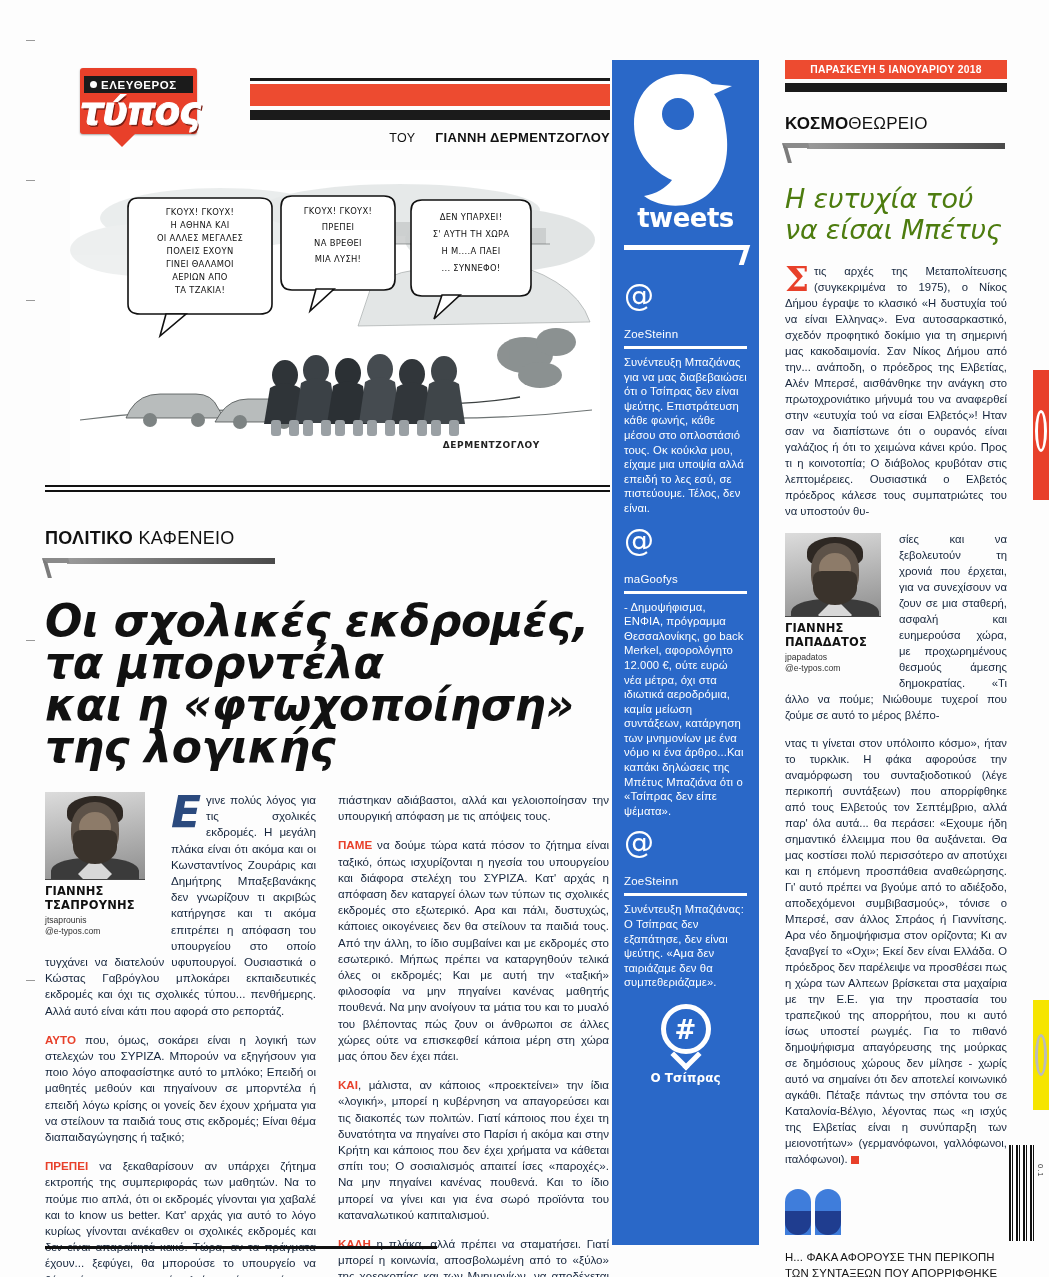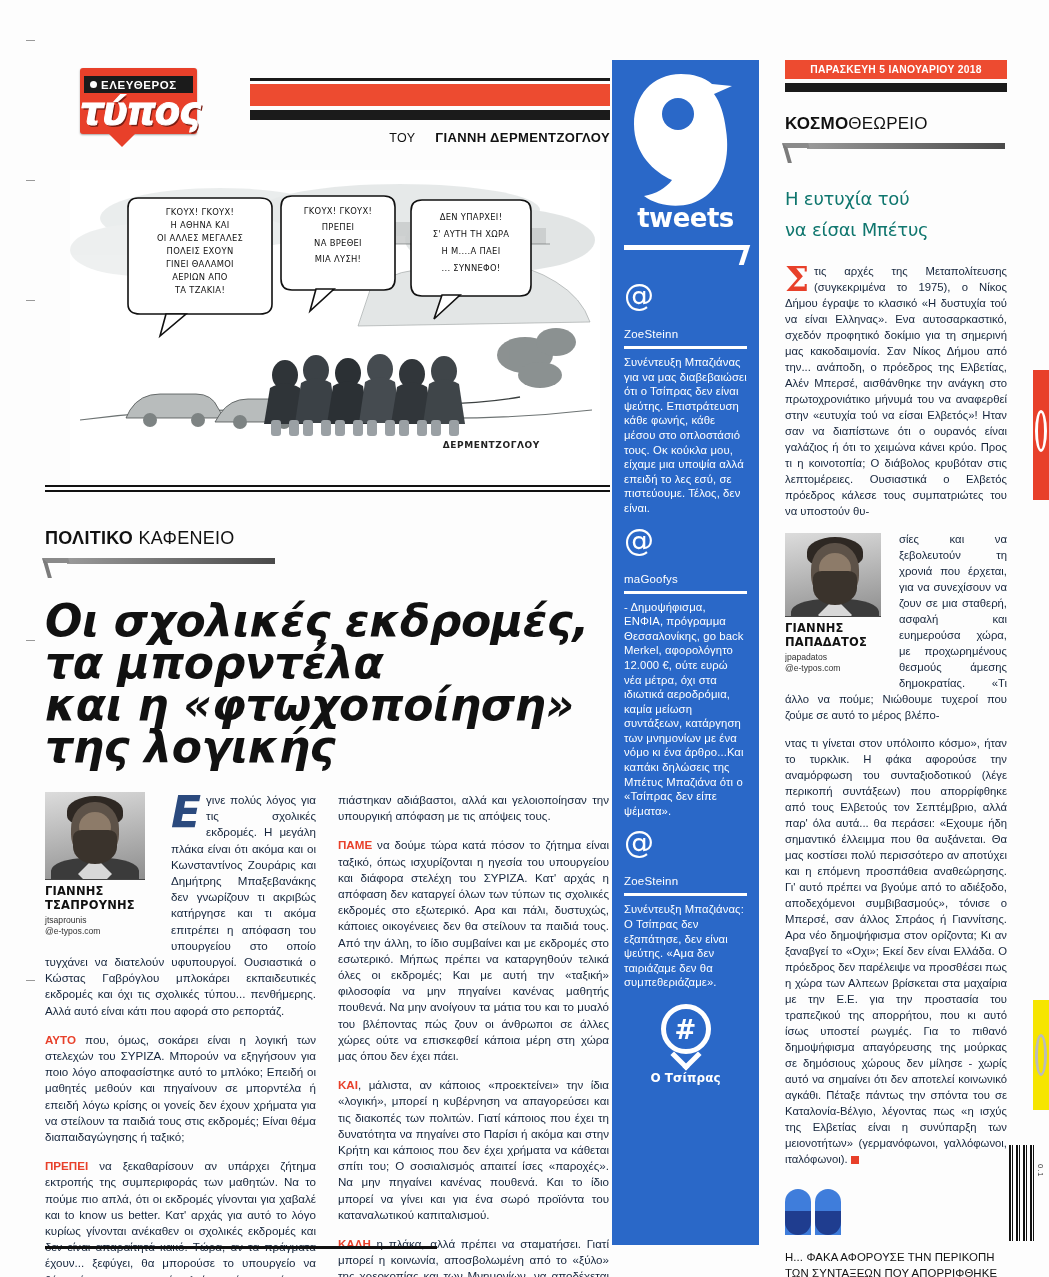--- a/index.html
+++ b/index.html
@@ -150,21 +150,21 @@
   
   .rt-col { position:absolute; left:785px; top:60px; width:222px; }
   .date-badge {
     background:#ed4b30; color:#fff; font-size:10.3px; font-weight:bold;
     letter-spacing:.3px; text-align:center; padding:4px 0 4px 0;
   }
   .date-rule { height:9px; background:#1b1b1b; margin-top:4px; }
   .rt-kicker { margin-top:22px; font-size:17px; letter-spacing:.2px; }
   h2.rt-title {
     margin:20px 0 0 0; font-family:"DejaVu Sans", sans-serif;
-    font-size:18px; line-height:31px; letter-spacing:-.2px; color:#0f766e;
+    font-style:italic; font-size:27px; line-height:31px; letter-spacing:-.2px; color:#4d7c0f;
     font-weight:normal;
   }
   .rt-body { margin-top:18px; font-size:11.3px; line-height:16px; text-align:justify; color:#15253c; }
   .rt-body p { margin:0 0 12px 0; }
   .rt-drop {
     float:left; font-family:"DejaVu Serif", serif; font-weight:bold;
     font-size:34px; line-height:26px; color:#e8402a; margin:3px 5px 0 0;
   }
   .rt-author { width:104px; float:left; margin:2px 10px 4px 0; }
 

